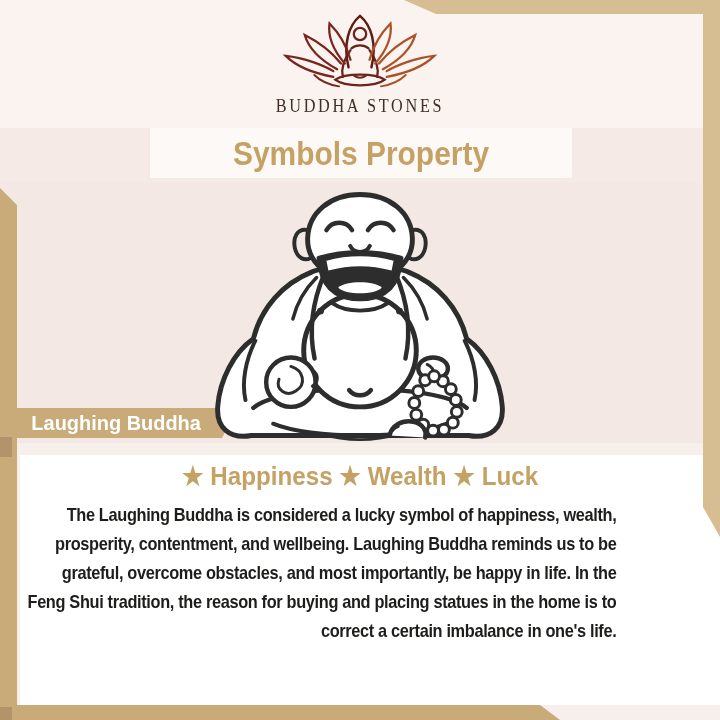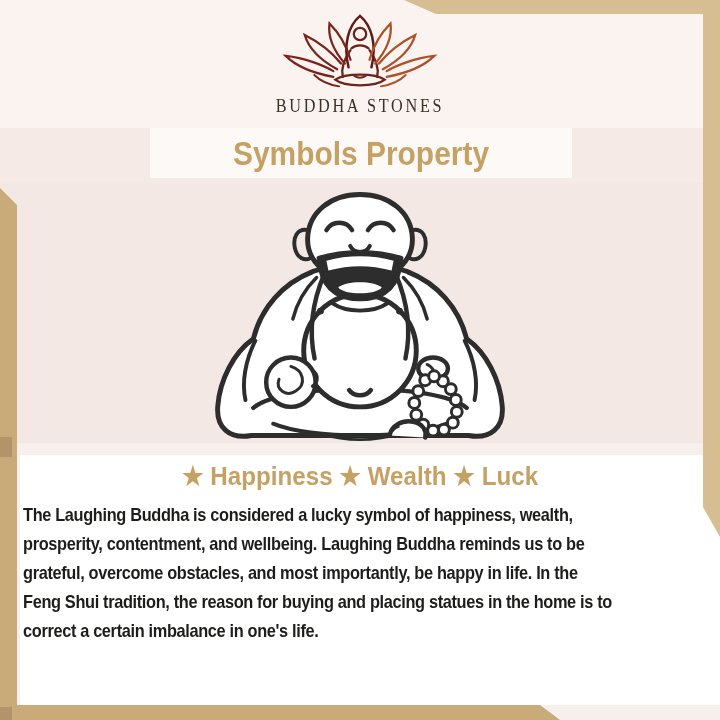--- a/index.html
+++ b/index.html
@@ -39,21 +39,21 @@
   
   .label-band{left:0;top:408px;width:237px;height:30px;background:var(--tan_mid);
     clip-path:polygon(0 0,100% 0,calc(100% - 15px) 100%,0 100%);}
   .label-band span{display:block;padding-left:33px;line-height:30px;color:#fff;
     font-size:21px;font-weight:700;transform:scaleX(.95);transform-origin:left center;
     white-space:nowrap;}
   
   .star-line{left:0;top:458px;width:720px;height:36px;line-height:36px;text-align:center;
     font-size:26px;font-weight:700;color:var(--gold_text);transform:scaleX(.93);}
   
-  .description{left:23px;top:500px;width:690px;}
+  .description{left:23px;top:500px;width:690px;text-align:right;}
   .description .line{height:29px;line-height:29px;font-size:19px;font-weight:700;
     color:var(--ink);letter-spacing:-.4px;white-space:nowrap;
     transform:scaleX(.86);transform-origin:left center;}
 </style>
 </head>
 <body>
 
 <div id="canvas">
 
   <div class="abs top-section"></div>
@@ -83,20 +83,23 @@
       <path d="M126,52 C138,38 144,24 142,10 C132,20 124,34 120,48" stroke="#ab5229" stroke-width="2.4"></path>
       <path d="M134,58 C152,48 164,36 168,22 C152,30 138,42 130,52" stroke="#ab5229" stroke-width="2.4"></path>
       <path d="M138,66 C160,62 178,54 188,44 C168,46 148,54 138,60" stroke="#ab5229" stroke-width="2.4"></path>
       <path d="M132,76 C144,74 152,70 158,64" stroke="#ab5229" stroke-width="2"></path>
     </g>
   </svg>
   <div class="abs brand">BUDDHA STONES</div>
 
   <div class="abs title">Symbols Property</div>
 
+  <div class="abs label-band">
+    <span>Laughing Buddha</span>
+  </div>
 
   <svg class="abs buddha-art" viewBox="0 0 320 268">
     <g fill="none" stroke="#2d2d2d" stroke-linecap="round" stroke-linejoin="round">
 
       <path d="M112,86 C82,98 60,122 52,154 C32,168 18,196 16,222 C14,244 28,256 50,252
                L270,252 C292,256 306,244 304,222 C302,196 288,168 268,154
                C260,122 238,98 208,86 C192,79 128,79 112,86 Z" fill="#fff" stroke-width="5"></path>
       <path d="M54,156 C44,176 40,198 44,216" stroke-width="4"></path>
       <path d="M266,156 C276,176 280,198 276,216" stroke-width="4"></path>
       <path d="M116,92 C104,104 96,118 92,134" stroke-width="3.5"></path>

